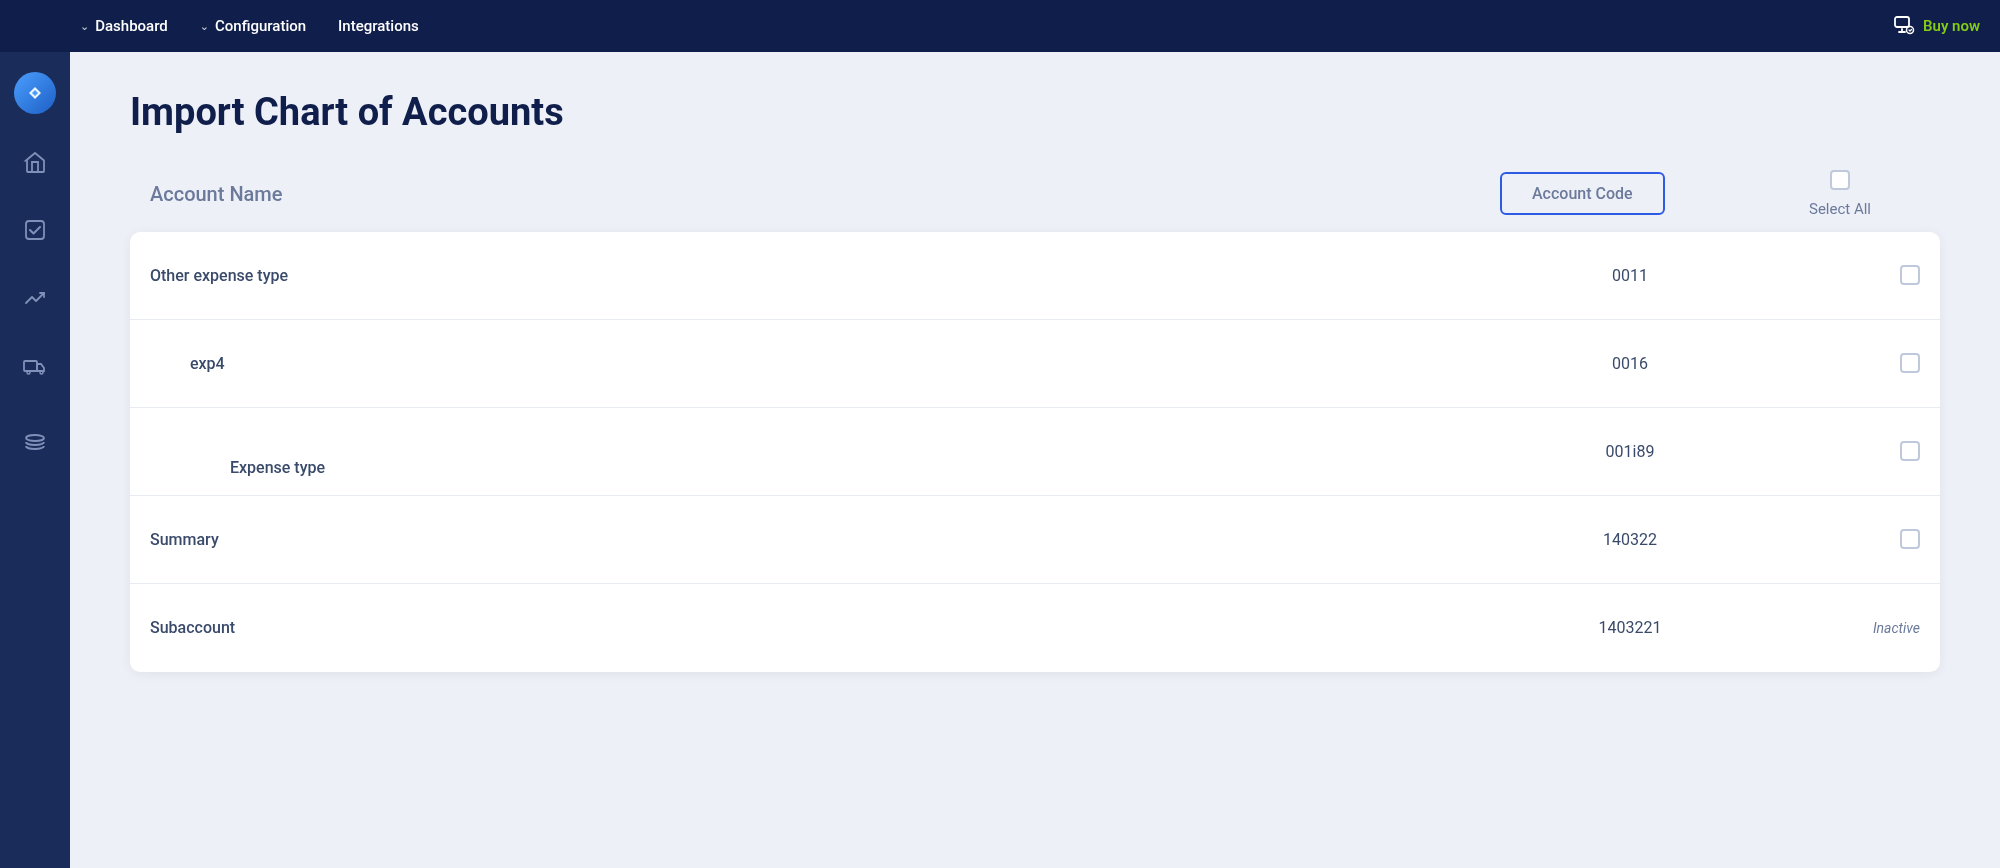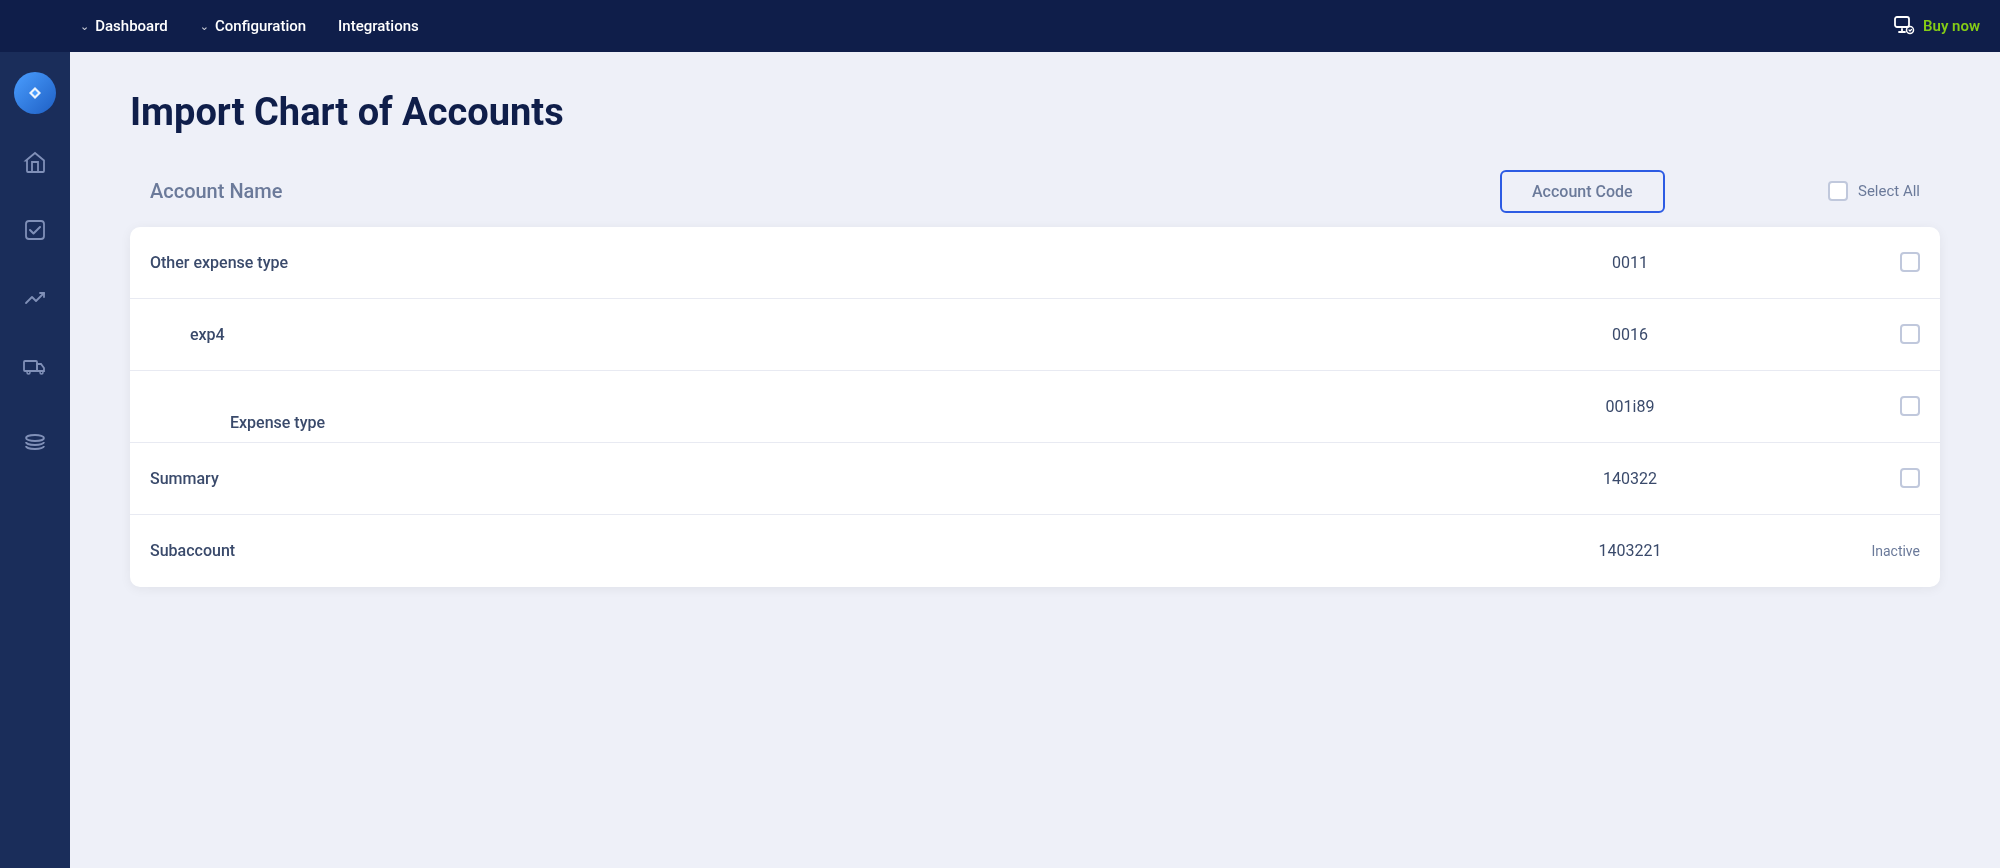--- a/index.html
+++ b/index.html
@@ -129,20 +129,21 @@
       font-weight: 500;
       color: #6b7a9a;
       display: inline-block;
     }
     .col-action {
       width: 160px;
       display: flex;
       align-items: center;
       justify-content: flex-end;
       gap: 10px;
+      flex-direction: column;
     }
     .select-all-label {
       font-size: 15px;
       color: #6b7a9a;
       font-weight: 400;
     }
 
     
     .custom-checkbox {
       width: 20px;
@@ -159,21 +160,21 @@
       background: #fff;
       border-radius: 10px;
       overflow: hidden;
       box-shadow: 0 2px 12px rgba(0,0,0,0.06);
     }
 
     .table-row {
       display: flex;
       align-items: center;
       padding: 8px 20px;
-      height: 72px;
+      height: 88px;
       border-bottom: 1px solid #e8eaf2;
     }
     .table-row:last-child { border-bottom: none; }
 
     
     .table-row.indent-1 .row-name { padding-left: 40px; }
     .table-row.indent-2 .row-name { padding-left: 80px; margin-top: 32px; }
 
     .row-name {
       flex: 1;
@@ -187,20 +188,21 @@
       font-size: 16px;
       color: #3a4a6b;
       font-weight: 400;
     }
     .row-action {
       width: 160px;
       display: flex;
       align-items: center;
       justify-content: flex-end;
       gap: 10px;
+      font-style: italic;
     }
     .inactive-badge {
       font-size: 14px;
       color: #6b7a9a;
       font-weight: 400;
     }
 
     
     svg { display: block; }
   </style>

